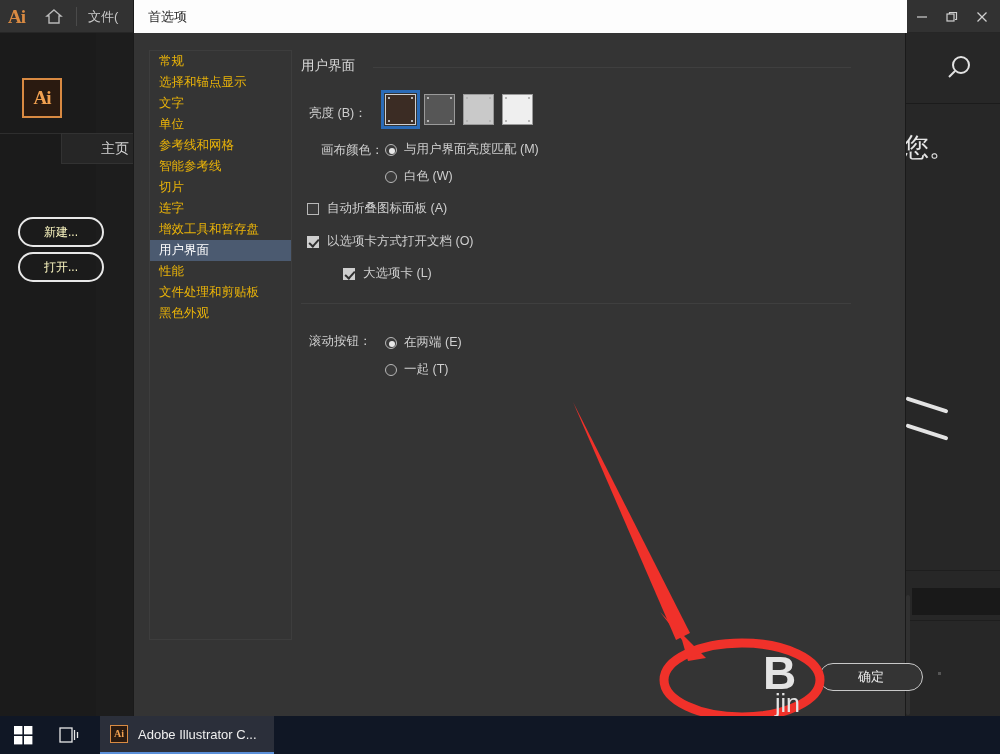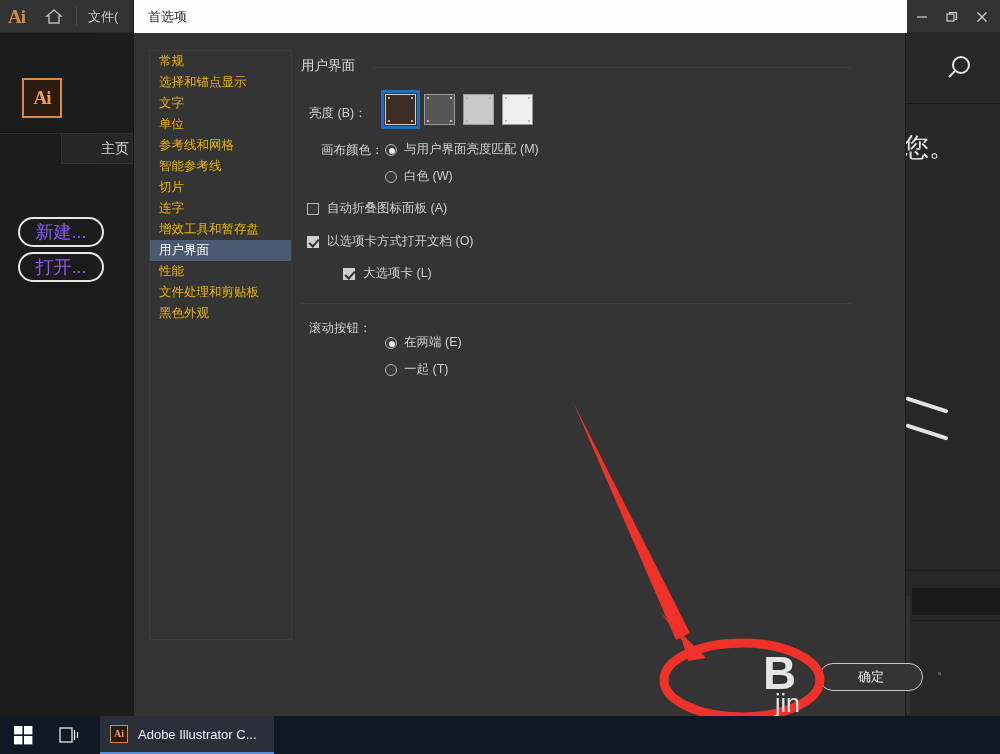--- a/index.html
+++ b/index.html
@@ -72,21 +72,21 @@
     background: #262626; border: 1px solid #323232;
     display: flex; align-items: center; justify-content: center; margin-left: 36px;
   }
   .ai-hometab span { font-size: 14px; color: #d5d5d5; }
 
   .ai-bigbtn {
     position: absolute; left: 18px; width: 86px; height: 30px;
     border: 2px solid #e8e8e8; border-radius: 16px;
     background: transparent;
     display: flex; align-items: center; justify-content: center;
-    font-size: 18px; color: #8b5cf6;
+    font-size: 12px; color: #fef9c3;
   }
   .ai-bigbtn.new { top: 217px; }
   .ai-bigbtn.open { top: 252px; }
 
   
   .ai-rightcol {
     position: absolute; left: 905px; top: 33px; width: 95px; height: 683px;
     background: #272727;
   }
   .ai-search-circle {
@@ -407,21 +407,21 @@
         <span class="cbox on"></span>
         <span class="lbl">以选项卡方式打开文档 (O)</span>
       </div>
       <div class="check-row" style="left:6px; top:215px;padding-left:36px;">
         <span class="cbox on"></span>
         <span class="lbl">大选项卡 (L)</span>
       </div>
 
       <div class="divider" style="top:253px;"></div>
 
-      <div class="row-label" style="left:8px; top:270px;font-family:Liberation Serif, serif;">滚动按钮：</div>
+      <div class="row-label" style="left:8px; top:283px;font-family:Liberation Serif, serif;">滚动按钮：</div>
       <div class="radio-row" style="left:84px; top:284px;">
         <span class="radio on"></span>
         <span class="lbl">在两端 (E)</span>
       </div>
       <div class="radio-row" style="left:84px; top:311px;">
         <span class="radio"></span>
         <span class="lbl">一起 (T)</span>
       </div>
     </div>
 

